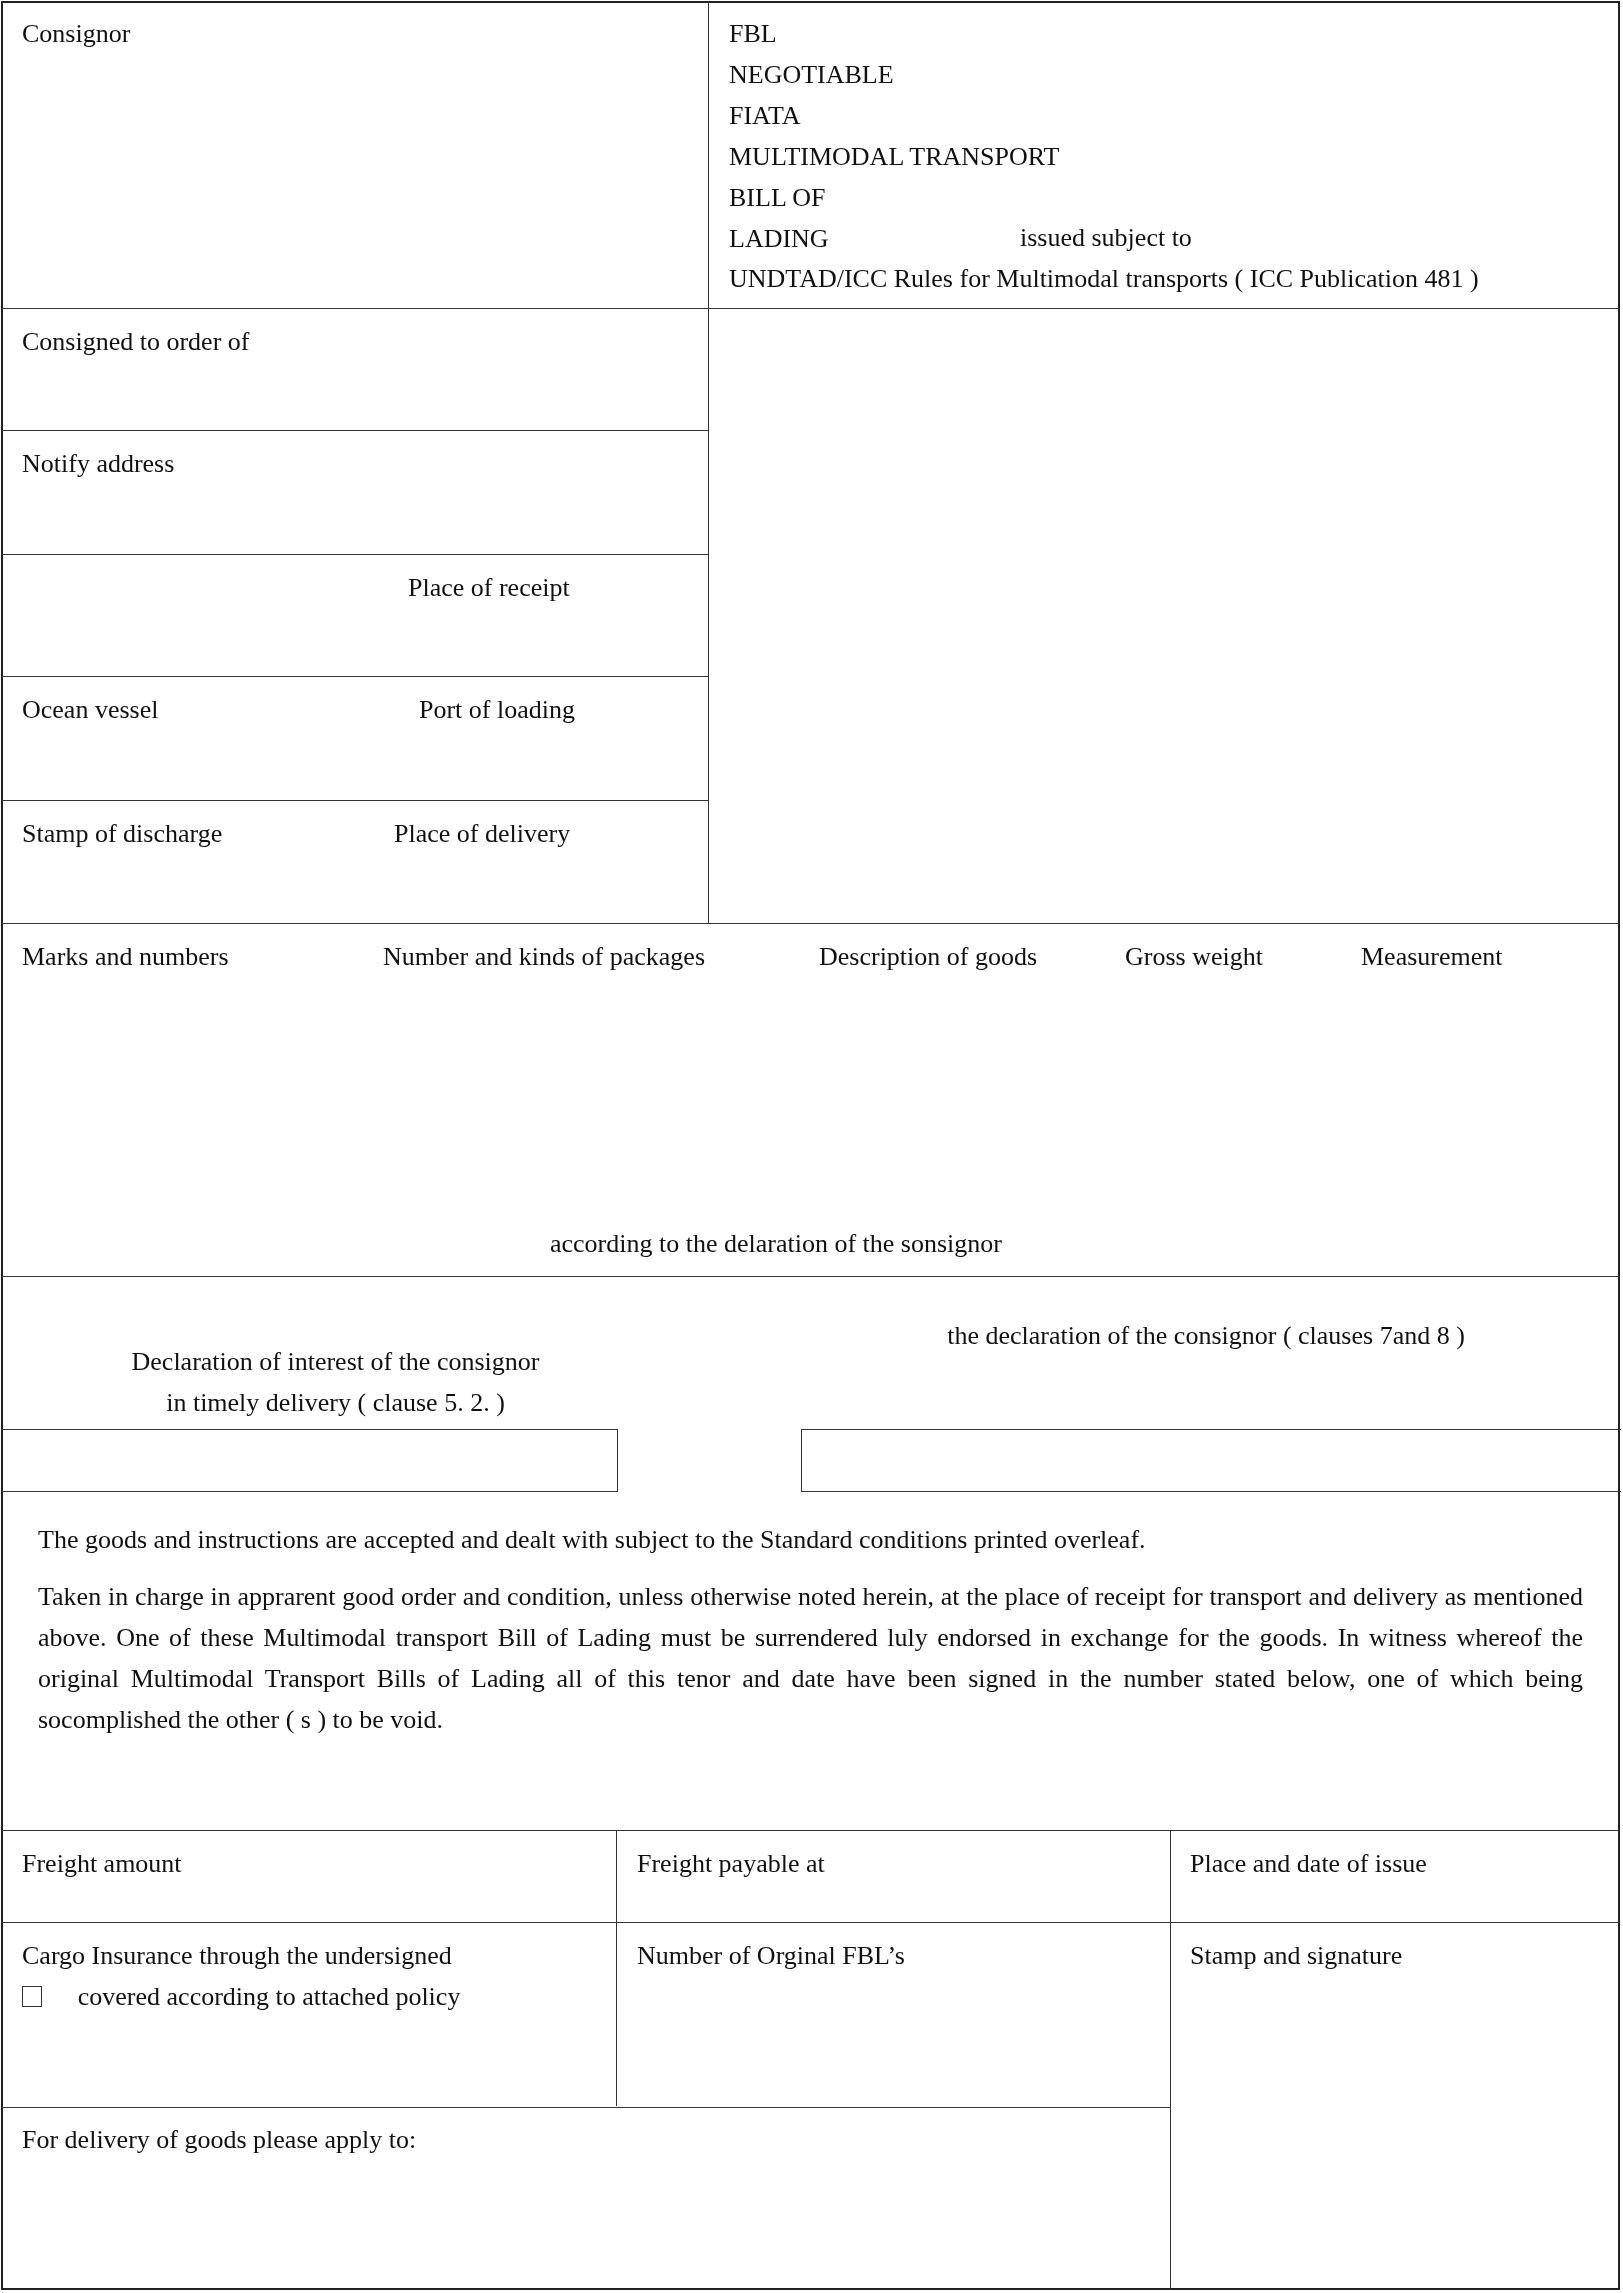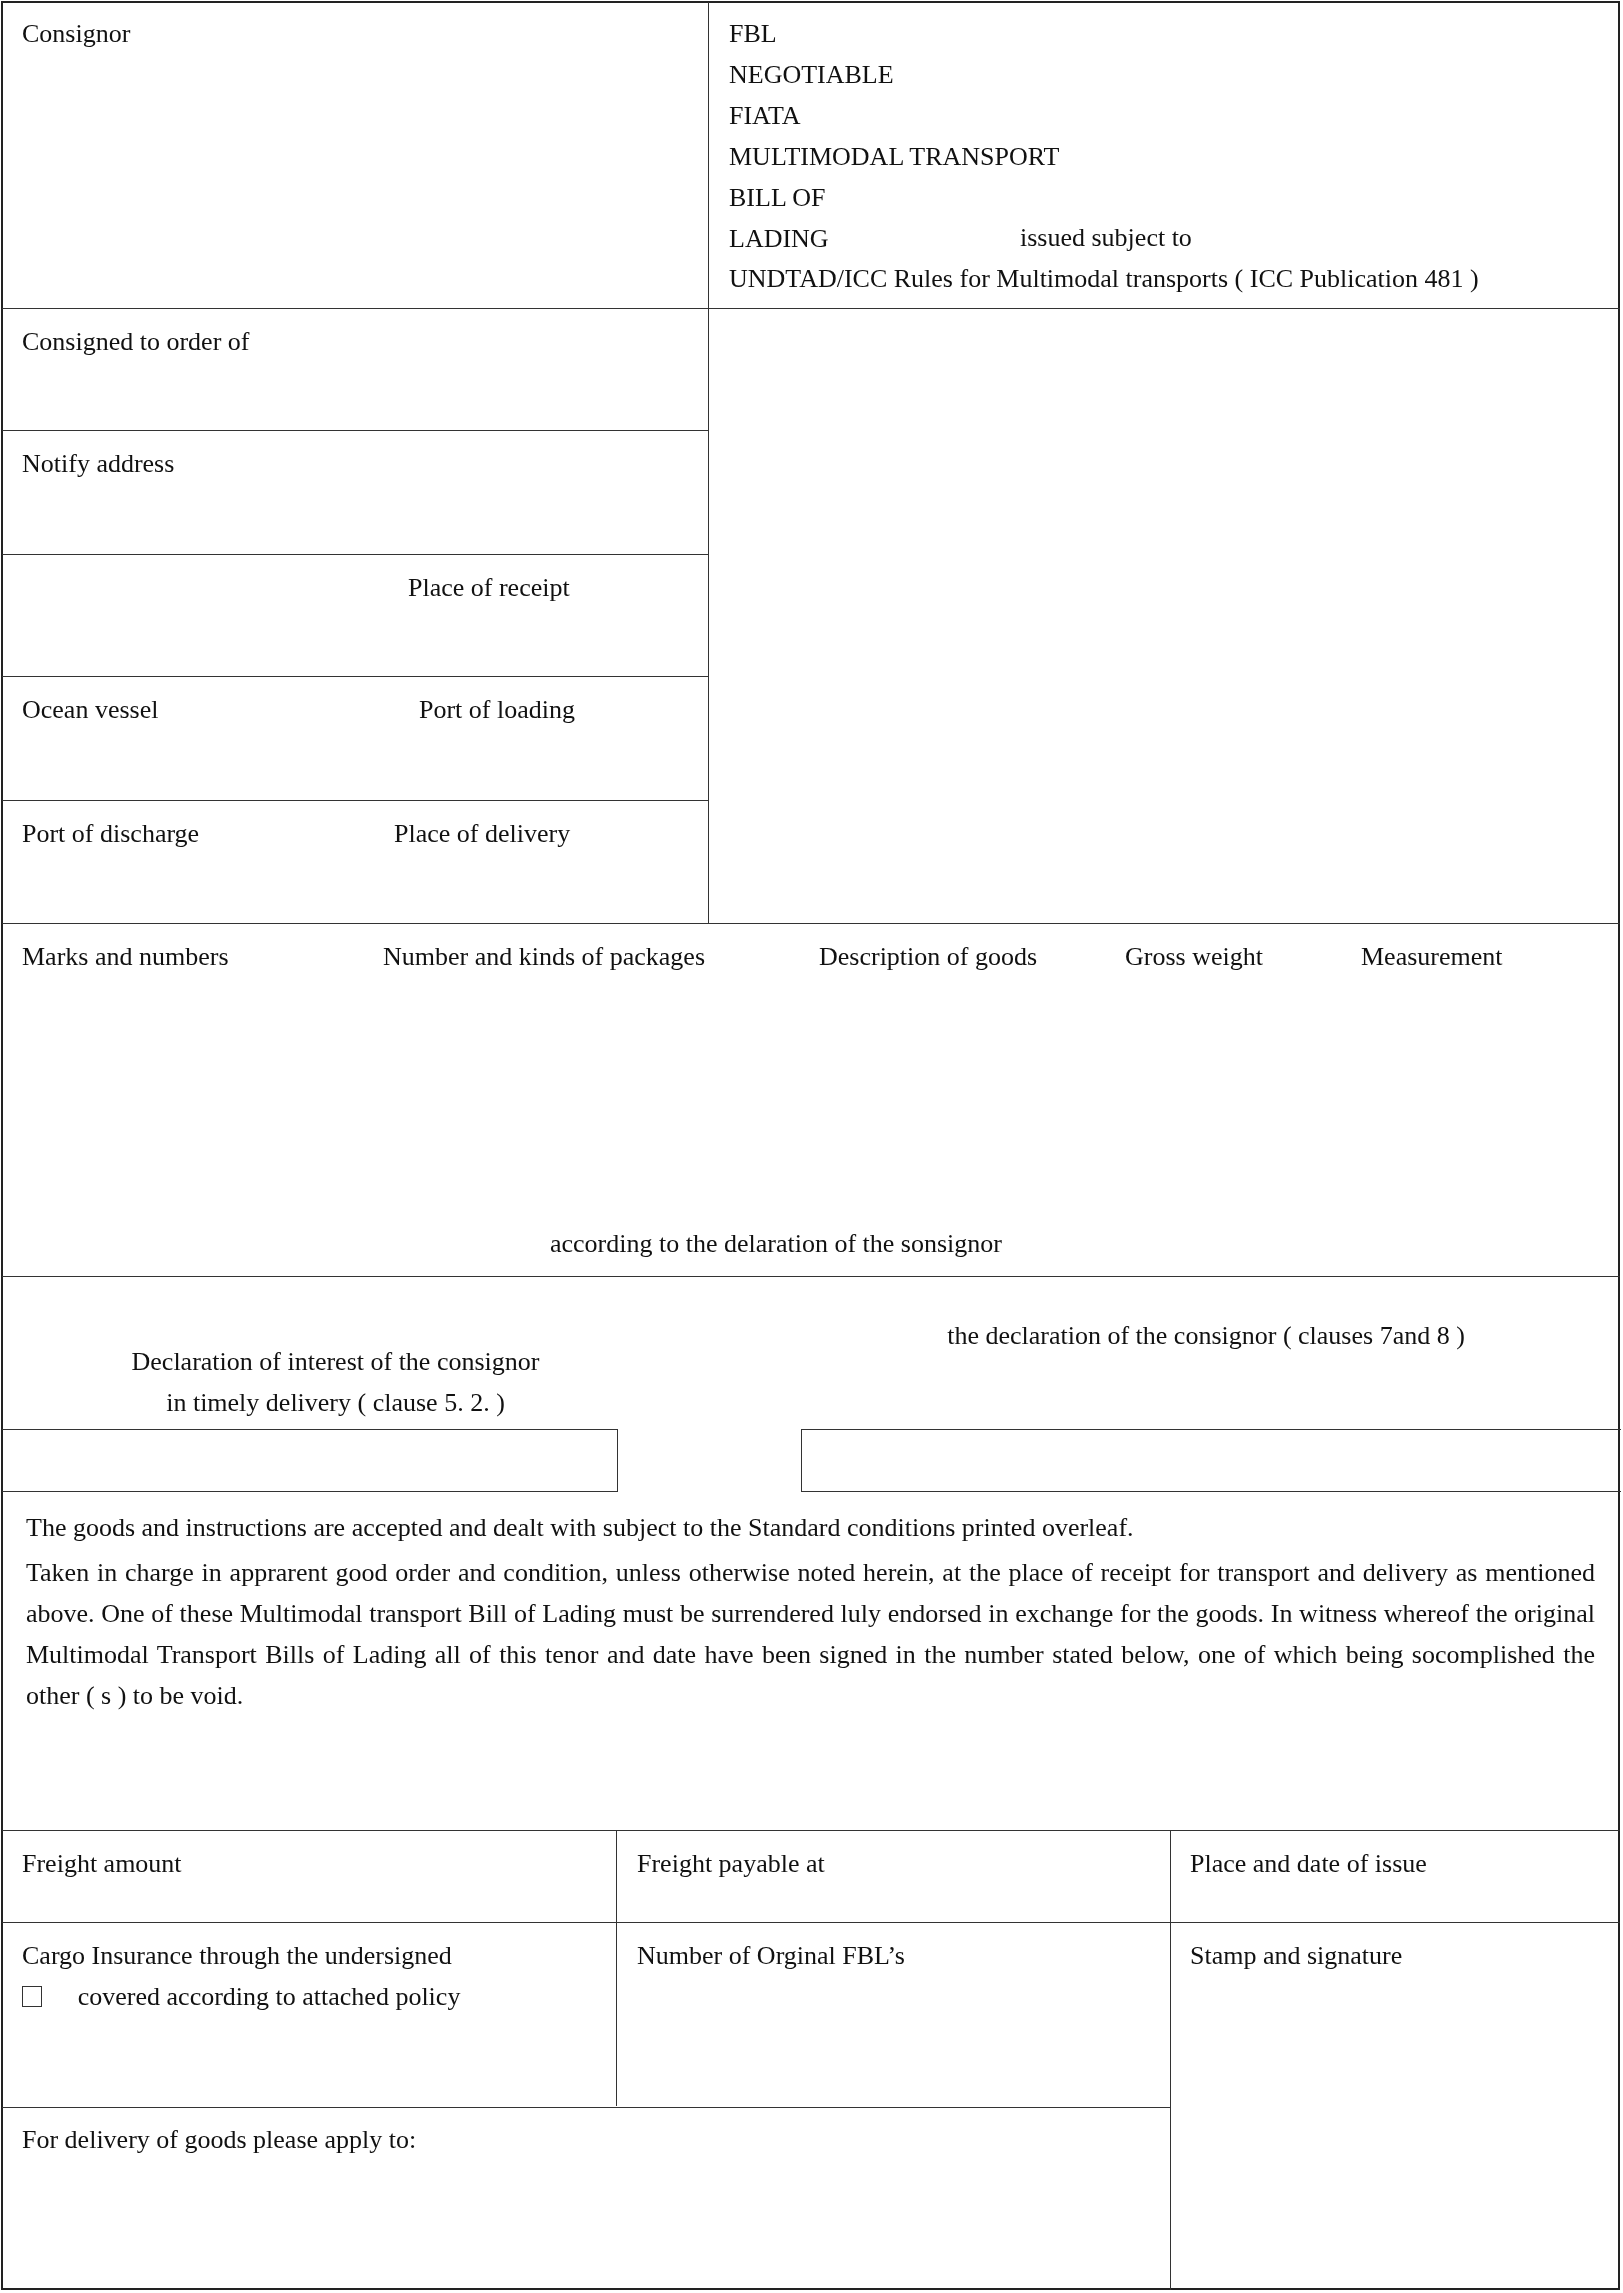--- a/index.html
+++ b/index.html
@@ -7,21 +7,21 @@
          font-family: "Liberation Serif", "DejaVu Serif", serif; color: #111; }
   .frame { position: absolute; left: 0.9px; top: 0.9px; width: 1619px; height: 2289px;
            border: 2.8px solid #222; box-sizing: border-box; }
   .hline { position: absolute; height: 0; border-top: 1.9px solid #333; }
   .vline { position: absolute; width: 0; border-left: 1.9px solid #333; }
   .t { position: absolute; font-size: 26px; line-height: 41px; white-space: nowrap; }
   .box { position: absolute; border: 1.9px solid #333; box-sizing: border-box; }
   .center { text-align: center; }
   .para { position: absolute; left: 22px; top: 1503px; width: 1577px; font-size: 26px;
           line-height: 41px; text-align: justify; }
-  .para p { margin: 4px; }
+  .para p { margin: 16px; }
   .cb { display: inline-block; width: 20.4px; height: 20.4px; border: 1.9px solid #333;
         box-sizing: border-box; vertical-align: -2.8px; margin-right: 7.4px; }
   .row { display: flex; align-items: center; }
 </style>
 </head>
 <body>
 
 <div class="frame"></div>
 
 <div class="vline" style="left:708px;top:1.9px;height:922px;"></div>
@@ -43,21 +43,21 @@
 
 <div class="t" style="left:22px;top:321px;">Consigned to order of</div>
 <div class="hline" style="left:1.9px;top:430px;width:707px;"></div>
 <div class="t" style="left:22px;top:443px;">Notify address</div>
 <div class="hline" style="left:1.9px;top:554px;width:707px;"></div>
 <div class="t" style="left:408px;top:567px;">Place of receipt</div>
 <div class="hline" style="left:1.9px;top:676px;width:707px;"></div>
 <div class="t" style="left:22px;top:689px;">Ocean vessel</div>
 <div class="t" style="left:419px;top:689px;">Port of loading</div>
 <div class="hline" style="left:1.9px;top:800px;width:707px;"></div>
-<div class="t" style="left:22px;top:813px;">Port of discharge</div>
+<div class="t" style="left:22px;top:813px;">Stamp of discharge</div>
 <div class="t" style="left:394px;top:813px;">Place of delivery</div>
 
 <div class="hline" style="left:1.9px;top:923px;width:1618px;"></div>
 
 <div class="t" style="left:22px;top:936px;">Marks and numbers</div>
 <div class="t" style="left:383px;top:936px;">Number and kinds of packages</div>
 <div class="t" style="left:819px;top:936px;">Description of goods</div>
 <div class="t" style="left:1125px;top:936px;">Gross weight</div>
 <div class="t" style="left:1361px;top:936px;">Measurement</div>
 <div class="t" style="left:550px;top:1223px;">according to the delaration of the sonsignor</div>

